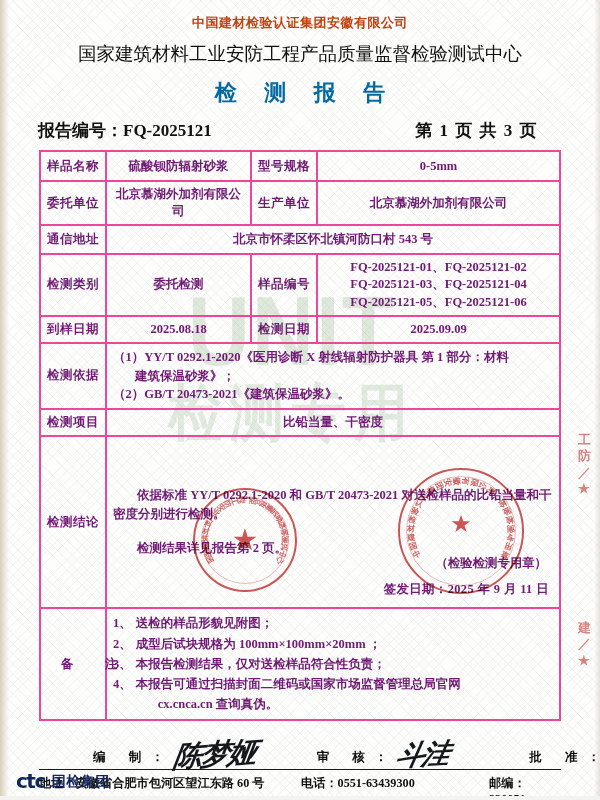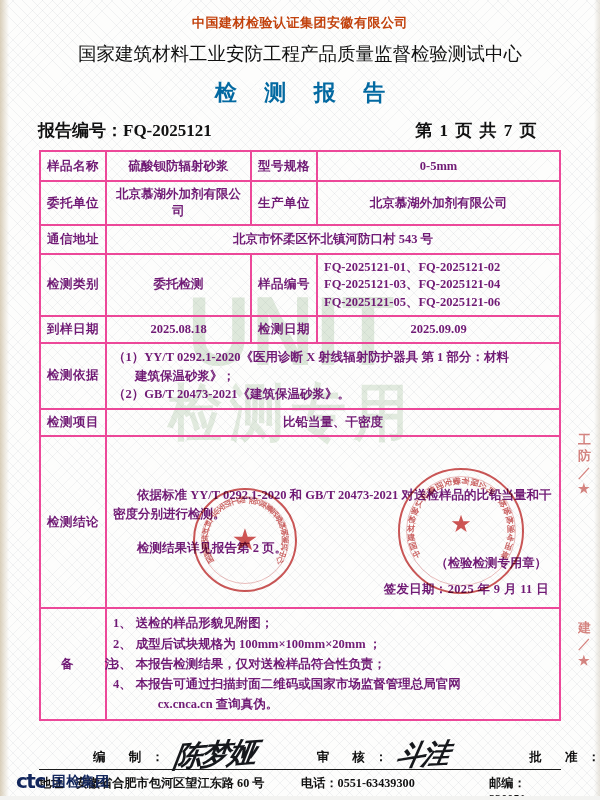--- a/index.html
+++ b/index.html
@@ -146,21 +146,21 @@
   .val-c { text-align: center; font-weight: 700; }
   .w-mid { width: 145px; }
   .w-lbl2 { width: 66px; }
   .row-sample td { height: 30px; }
   .row-client td { height: 30px; }
   .row-addr td { height: 29px; }
   .row-date td { height: 27px; }
 
   .samples {
     line-height: 1.38;
-    text-align: left;
+    text-align: center;
     font-weight: 700;
     font-size: 11.8px;
     padding: 3px 4px;
   }
 
   .basis {
     font-size: 12.2px;
     line-height: 1.5;
     padding: 6px 8px 6px 10px;
     font-weight: 700;
@@ -371,21 +371,21 @@
   <div class="hdr">
     <div class="hdr-line1">中国建材检验认证集团安徽有限公司</div>
     <div class="hdr-line2">国家建筑材料工业安防工程产品质量监督检验测试中心</div>
     <div class="hdr-title">检 测 报 告</div>
   </div>
 
   <div class="meta-row">
     <div>
       <span>报告编号：</span><span>FQ-2025121</span>
     </div>
-    <div class="meta-pages">第 1 页  共 7 页</div>
+    <div class="meta-pages">第 1 页  共 3 页</div>
   </div>
 
   <table class="tbl">
     <tbody>
       <tr class="row-sample">
         <td class="lbl">样品名称</td>
         <td class="val-c w-mid">硫酸钡防辐射砂浆</td>
         <td class="lbl w-lbl2">型号规格</td>
         <td class="val-c">0-5mm</td>
       </tr>

